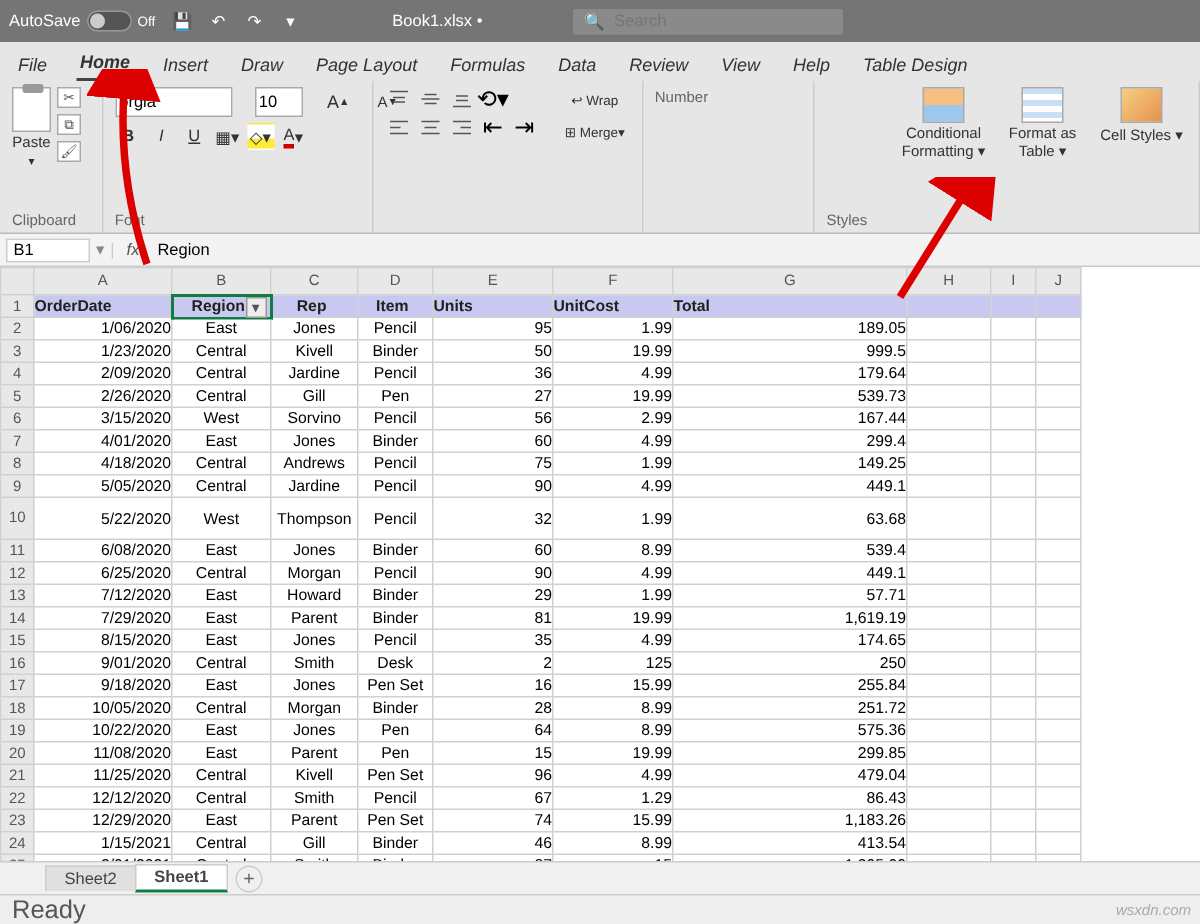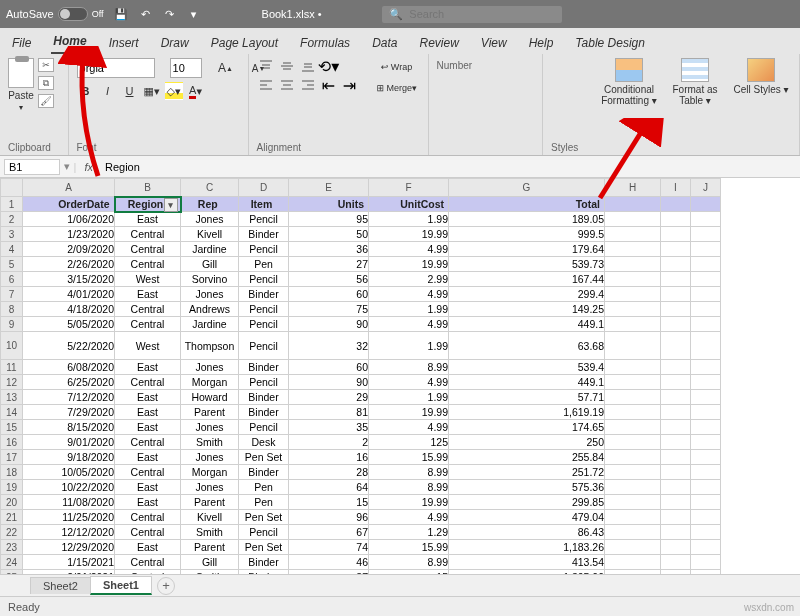--- a/index.html
+++ b/index.html
@@ -62,45 +62,45 @@
 
 .grid-wrap { position:relative; overflow:hidden; }
 .grid { border-collapse:collapse; font-size:10.5px; }
 .grid th, .grid td { border:1px solid #d0d0d0; padding:0; height:15px; }
 .colhdr th { background:#e8e8e8; color:#555; font-weight:400; font-size:10px; height:18px; text-align:center; }
 .rowhdr { background:#e8e8e8; color:#555; width:22px; text-align:center; font-size:10px; font-weight:400; }
 .grid td { background:#fff; }
 .grid td.sel { border:2px solid #107c41; }
 
 
-.thdr td { background:#c8c8f0; font-weight:600; text-align:right; padding-right:4px; color:#222; }
+.thdr td { background:#c8c8f0; font-weight:600; text-align:left; padding-right:4px; color:#222; }
 .thdr td.center { text-align:center; }
 .thdr td.region { position:relative; }
 .thdr td.region::after { content:"▾"; position:absolute; right:2px; top:0; color:#555; font-size:9px; border:1px solid #999; background:#eee; width:12px; height:12px; line-height:12px; text-align:center; }
 
 .datacell { padding:0 4px; text-align:right; }
 .datacell.center { text-align:center; }
 
 
 tr.tall td, tr.tall th { height:28px; }
 
 
 .sheettabs { position:absolute; bottom:20px; left:0; right:0; height:22px; background:#f0f0f0; border-top:1px solid #ccc; display:flex; align-items:center; font-size:11px; padding-left:30px; }
 .sheettab { padding:2px 12px; border:1px solid #ccc; background:#e0e0e0; margin-right:-1px; color:#444; border-bottom:none; }
 .sheettab.active { background:#fff; border-bottom:2px solid #107c41; font-weight:600; }
 .sheet-add { margin-left:6px; width:18px; height:18px; border:1px solid #ccc; border-radius:50%; display:flex; align-items:center; justify-content:center; color:#666; font-size:13px; }
 
 
-.statusbar { position:absolute; bottom:0; left:0; right:0; height:20px; background:#eee; border-top:1px solid #ccc; font-size:11px; color:#555; display:flex; align-items:center; padding:0 8px; }
+.statusbar { position:absolute; bottom:0; left:0; right:0; height:20px; background:#eee; border-top:1px solid #ccc; font-size:17px; color:#555; display:flex; align-items:center; padding:0 8px; }
 
 
 .arrow { position:absolute; pointer-events:none; }
 
 
-.watermark { position:absolute; bottom:3px; right:6px; font-size:10px; color:#aaa; }
+.watermark { position:absolute; bottom:3px; right:6px; font-size:10px; color:#aaa;font-style:italic; }
 </style>
 </head>
 <body>
 
 <div class="titlebar">
   <div class="autosave">
     <span>AutoSave</span>
     <div class="autosave-toggle"></div>
     <span style="font-size:9px">Off</span>
   </div>
@@ -219,21 +219,20 @@
             </div>
           <div class="align-cell">⇤</div>
           <div class="align-cell">⇥</div>
         </div>
       </div>
       <div style="display:flex;flex-direction:column;gap:3px;margin-left:6px">
         <div class="ribbon-btn" style="width:56px;font-size:9px">↩ Wrap</div>
         <div class="ribbon-btn" style="width:56px;font-size:9px">⊞ Merge▾</div>
       </div>
     </div>
-    <div class="group-label">Alignment</div>
   </div>
 
   <div class="group number-group" style="width:140px">
     <div class="group-label">Number</div>
   </div>
 
   <div class="group styles-group" style="flex:1">
     <div class="big-btns">
       <div class="big-btn">
         <div class="big-icon cf"></div>

